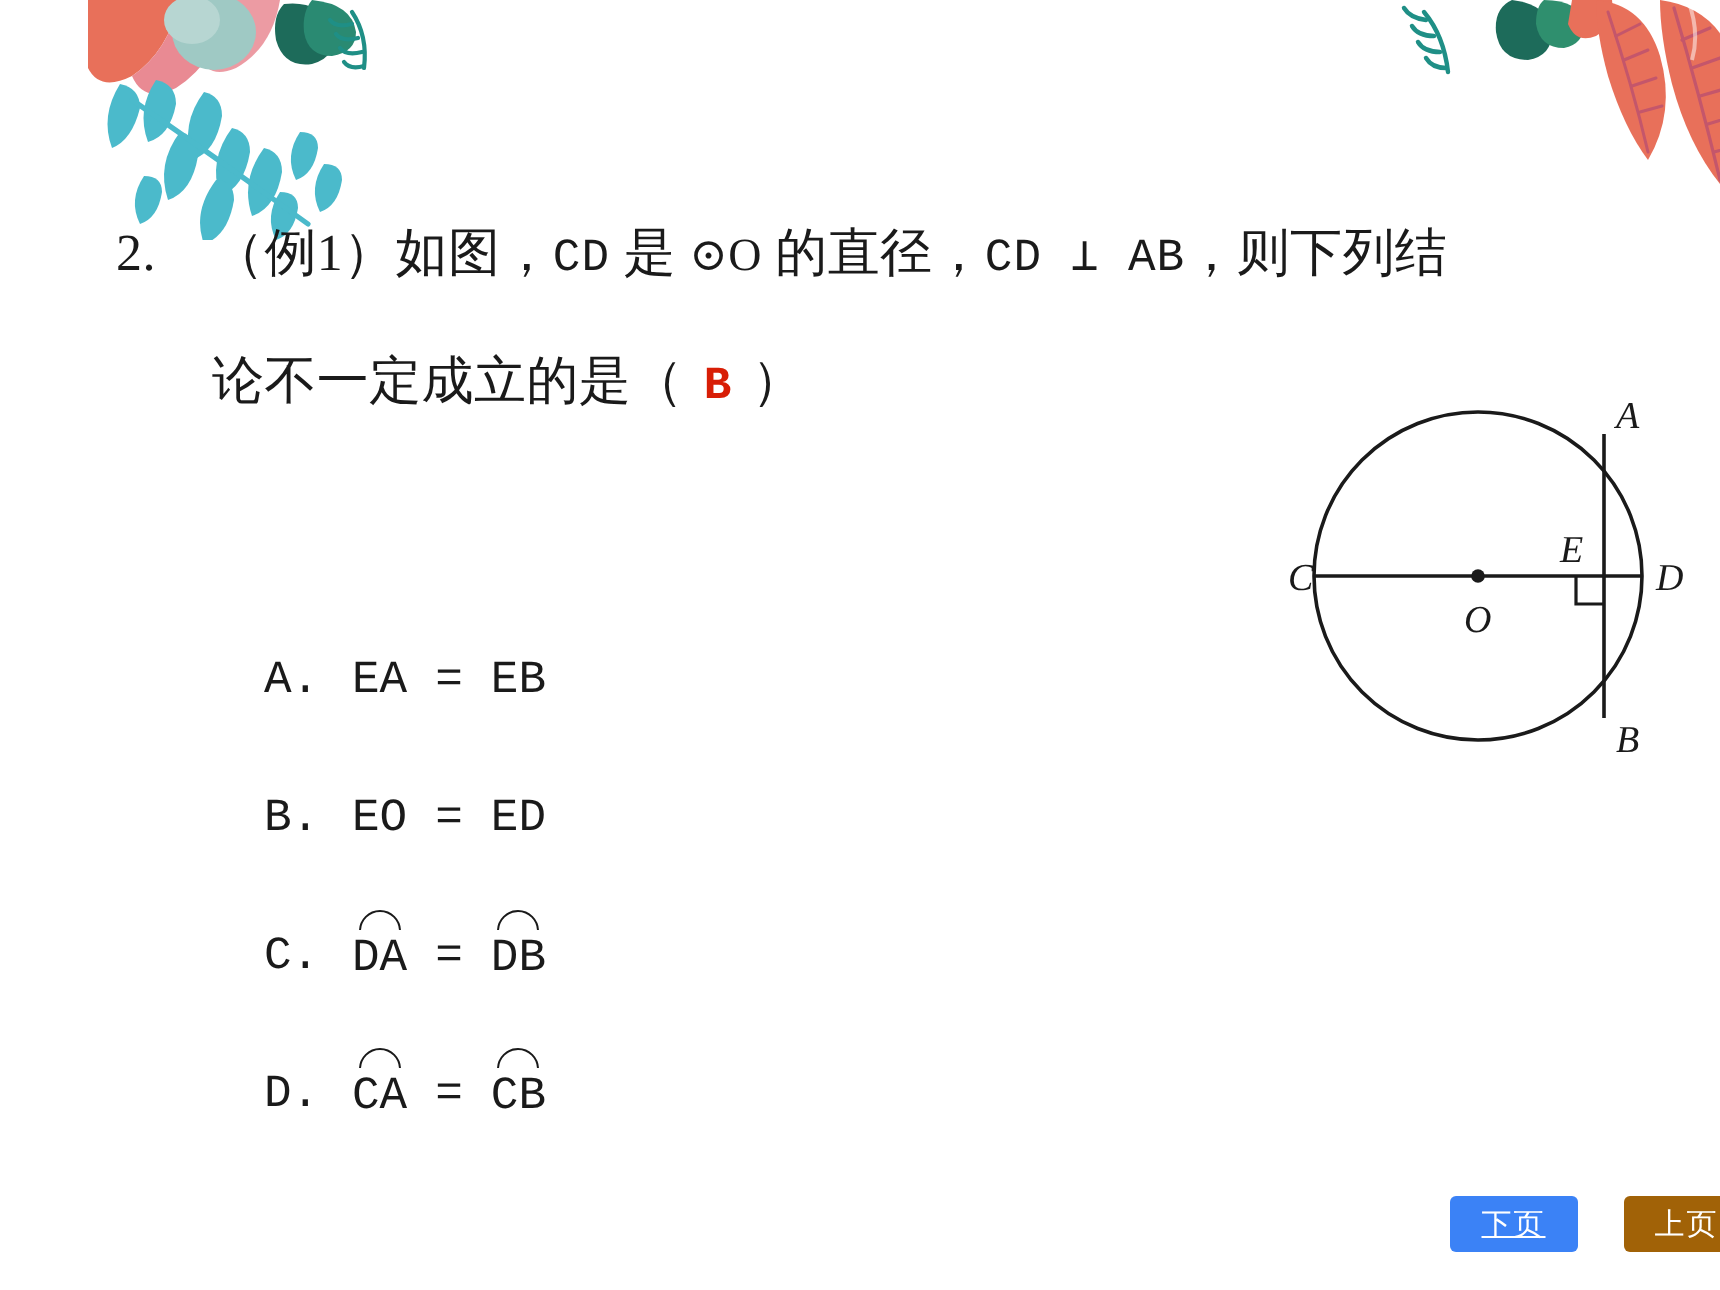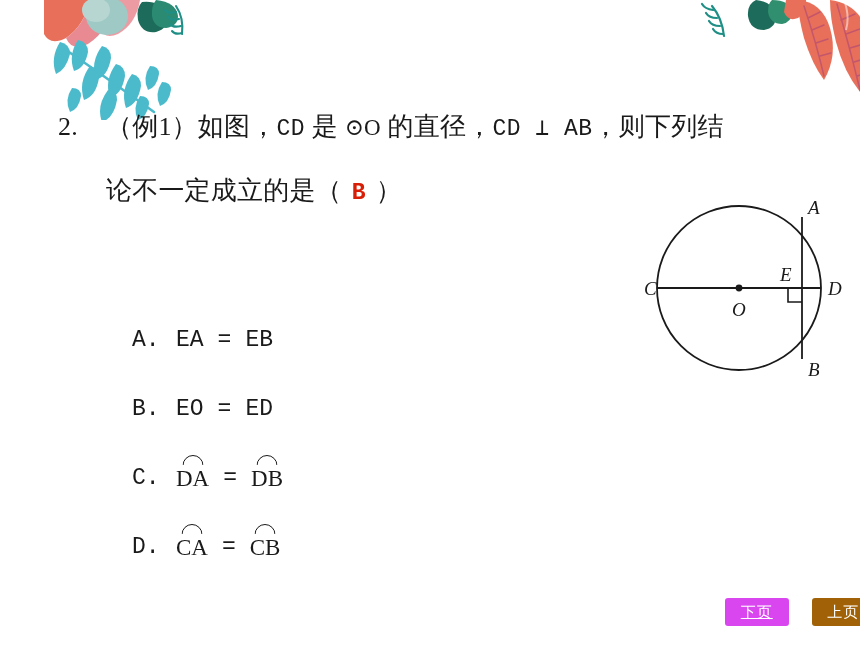--- a/index.html
+++ b/index.html
@@ -94,21 +94,20 @@
   .opt-body {
     display: flex;
     align-items: center;
   }
   .eqs { padding: 0 14px; }
   .term { position: relative; display: inline-block; text-align: center; }
   .arcterm {
     position: relative;
     display: inline-block;
     padding-top: 2px;
-    font-family: Liberation Serif, serif;
   }
   .arcterm .arc {
     position: absolute;
     left: 50%;
     transform: translateX(-50%);
     top: -9px;
     width: 21px;
     height: 10px;
     overflow: hidden;
   }
@@ -150,21 +149,21 @@
     color: #ffffff;
     font-family: "Liberation Sans", "DejaVu Sans", sans-serif;
     font-size: 15px;
     display: flex;
     align-items: center;
     justify-content: center;
     letter-spacing: 1px;
     box-sizing: border-box;
     cursor: pointer;
   }
-  .navbtn-next { background: #d946ef; text-decoration: underline; }
+  .navbtn-next { background: #3b82f6; text-decoration: underline; }
   .navbtn-prev { background: #a16207; }
 </style>
 </head>
 <body>
 
 <div class="slide">
 
   <div class="deco deco-tl">
     <svg viewBox="0 0 150 120" width="150" height="120" xmlns="http://www.w3.org/2000/svg">
       <g>

